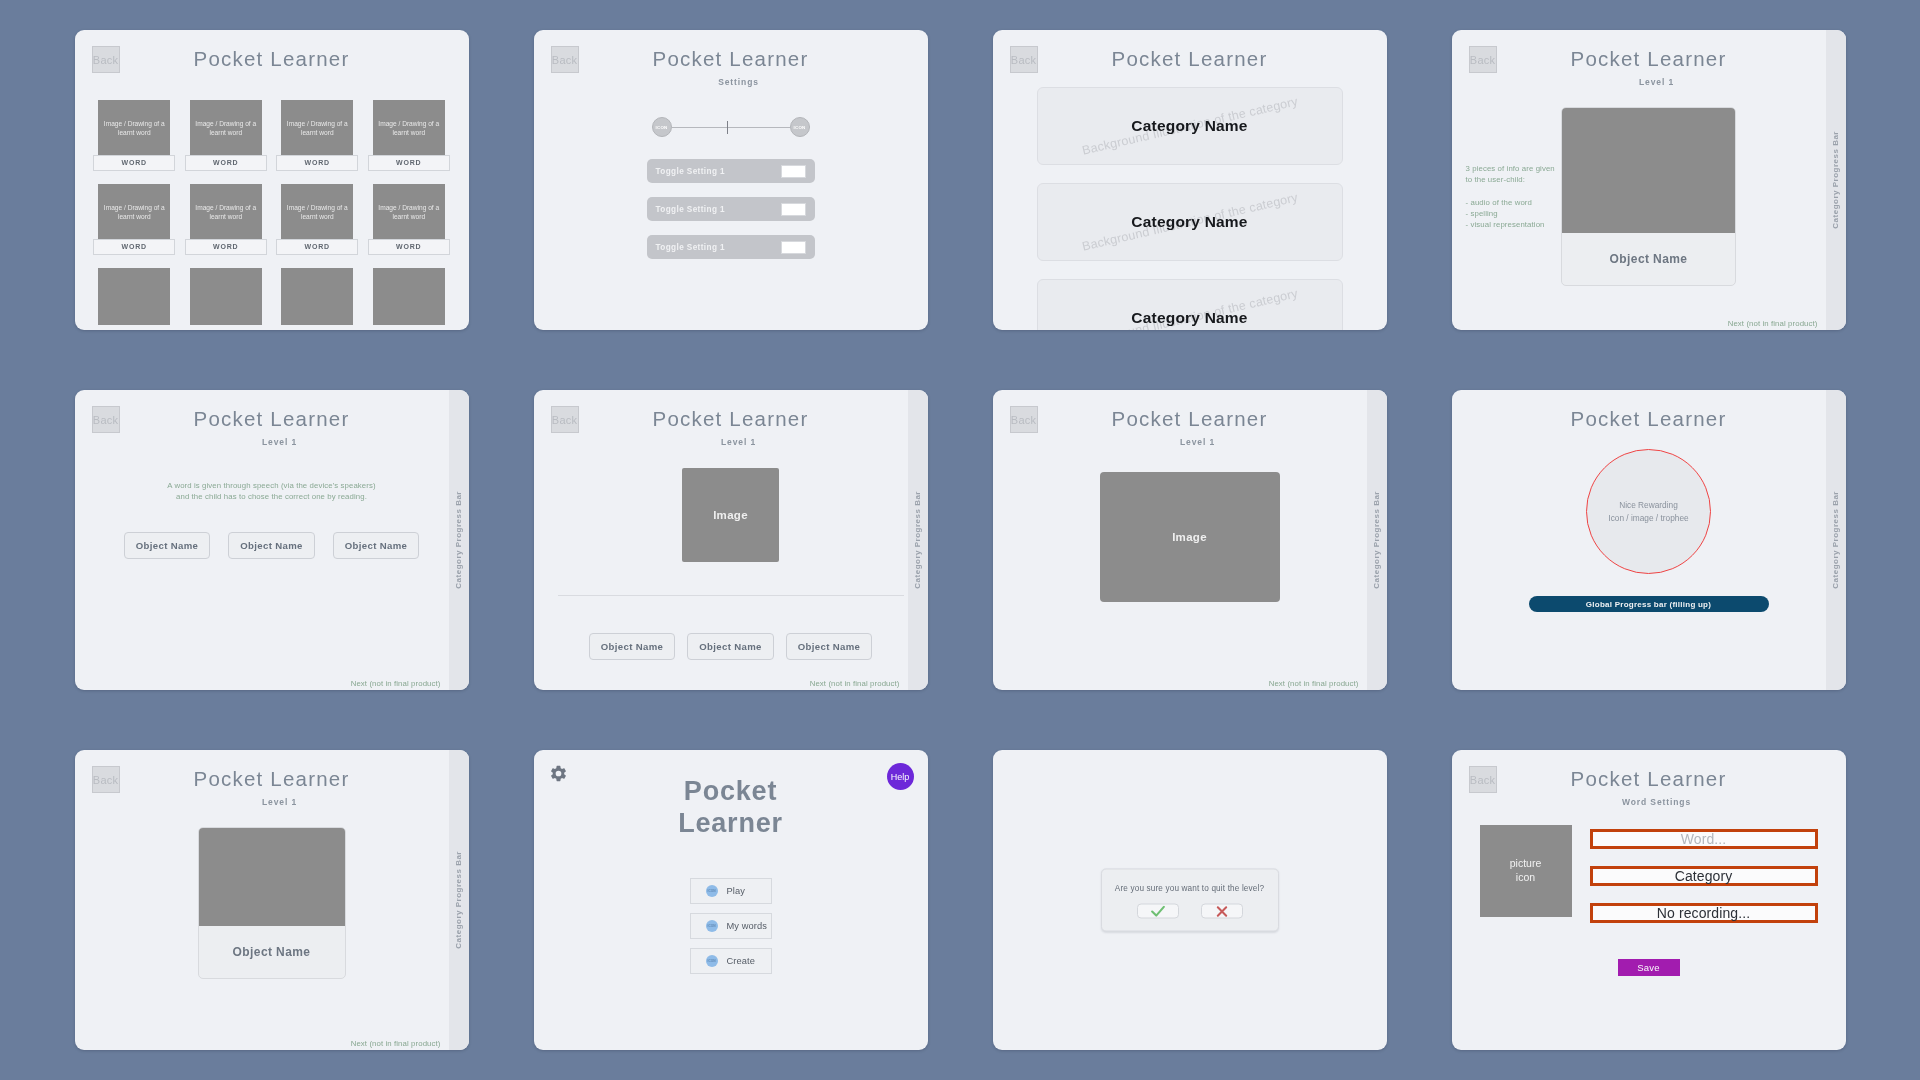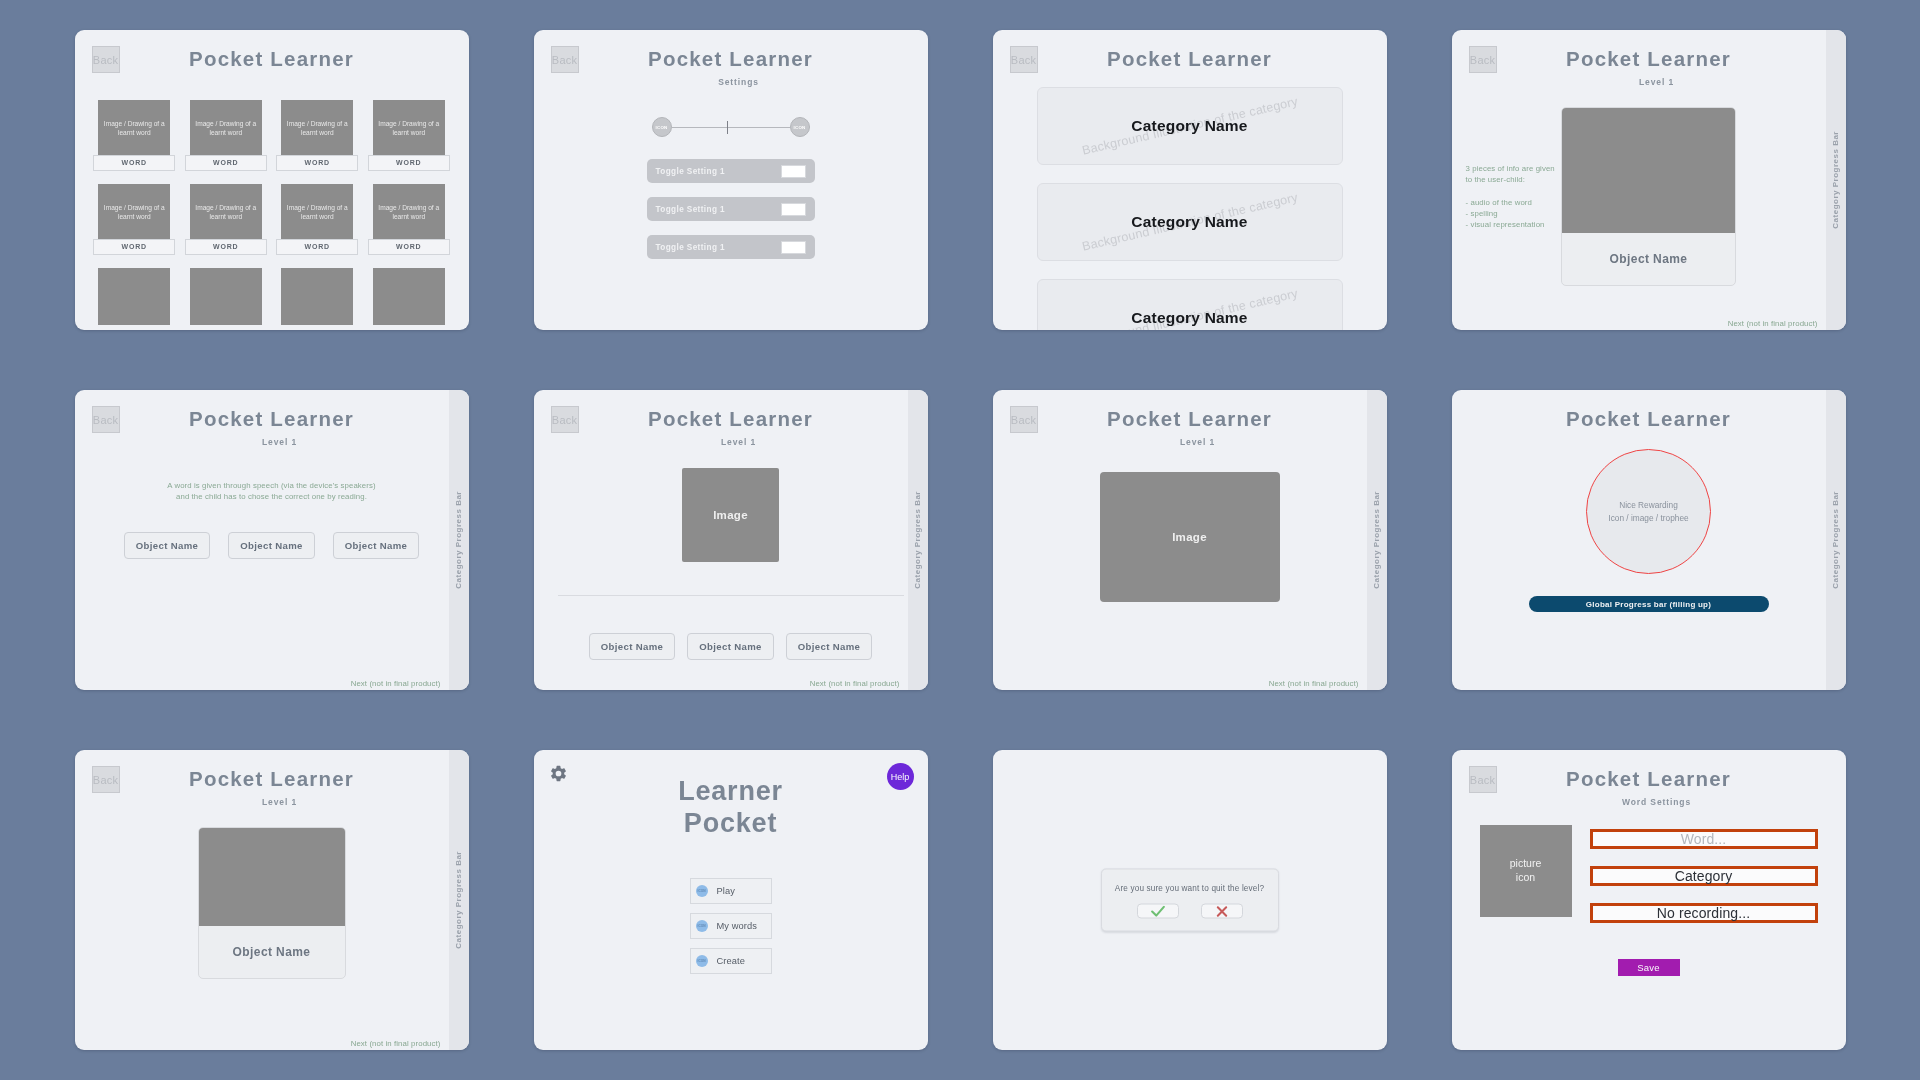--- a/index.html
+++ b/index.html
@@ -40,21 +40,21 @@
     background: #d9dbdf;
     border: 1px solid #c7c9ce;
     color: #b9bcc2;
     font-size: 11px;
     display: flex; align-items: center; justify-content: center;
     letter-spacing: .2px;
   }
   .app-title {
     text-align: center;
     font-size: 20.5px;
-    font-weight: bold;
+    font-weight: normal;
     color: #7b8694;
     letter-spacing: 1.2px;
     padding-top: 17px;
   }
   .app-sub {
     text-align: center;
     font-size: 8.5px;
     font-weight: bold;
     color: #8b949f;
     letter-spacing: .9px;
@@ -254,21 +254,21 @@
   .home-title {
     text-align: center; padding-top: 26px;
     font-size: 27px; font-weight: bold; color: #7b8694;
     letter-spacing: .8px; line-height: 1.18;
   }
   .menu-wrap { margin-top: 38px; }
   .menu-btn {
     width: 82px; height: 26px; margin: 0 auto 9px;
     background: #eef0f3; border: 1px solid #d6d9de;
     display: flex; align-items: center; gap: 9px;
-    padding-left: 5px;
+    padding-left: 15px;
   }
   .menu-dot {
     width: 12px; height: 12px; border-radius: 50%;
     background: #8ebbe8;
     display: flex; align-items: center; justify-content: center;
     font-size: 3.2px; color: #5f88b4; font-weight: bold;
     flex: none;
   }
   .menu-lbl { font-size: 9.3px; color: #555c66; letter-spacing: .1px; }
 
@@ -514,22 +514,22 @@
     </div>
 
     <div class="screen">
       <span class="gear-icon">
         <svg width="19" height="19" viewBox="0 0 24 24" fill="#6e7682">
           <path d="M19.14 12.94a7.07 7.07 0 000-1.88l2.03-1.58a.5.5 0 00.12-.64l-1.92-3.32a.5.5 0 00-.6-.22l-2.39.96a7.3 7.3 0 00-1.62-.94l-.36-2.54a.5.5 0 00-.5-.42h-3.84a.5.5 0 00-.5.42l-.36 2.54c-.58.24-1.12.56-1.62.94l-2.39-.96a.5.5 0 00-.6.22L2.67 8.84a.5.5 0 00.12.64l2.03 1.58a7.07 7.07 0 000 1.88l-2.03 1.58a.5.5 0 00-.12.64l1.92 3.32c.12.22.38.3.6.22l2.39-.96c.5.38 1.04.7 1.62.94l.36 2.54c.04.24.25.42.5.42h3.84c.25 0 .46-.18.5-.42l.36-2.54c.58-.24 1.12-.56 1.62-.94l2.39.96c.22.08.48 0 .6-.22l1.92-3.32a.5.5 0 00-.12-.64l-2.03-1.58zM12 15.6A3.6 3.6 0 1112 8.4a3.6 3.6 0 010 7.2z"></path>
         </svg>
       </span>
       <div class="help-btn">Help</div>
       <div class="home-title">
+        <div>Pocket</div>
         <div>Learner</div>
-        <div>Pocket</div>
       </div>
       <div class="menu-wrap">
         <div class="menu-btn">
           <span class="menu-dot">ICON</span>
           <span class="menu-lbl">Play</span>
         </div>
         <div class="menu-btn">
           <span class="menu-dot">ICON</span>
           <span class="menu-lbl">My words</span>
         </div>

